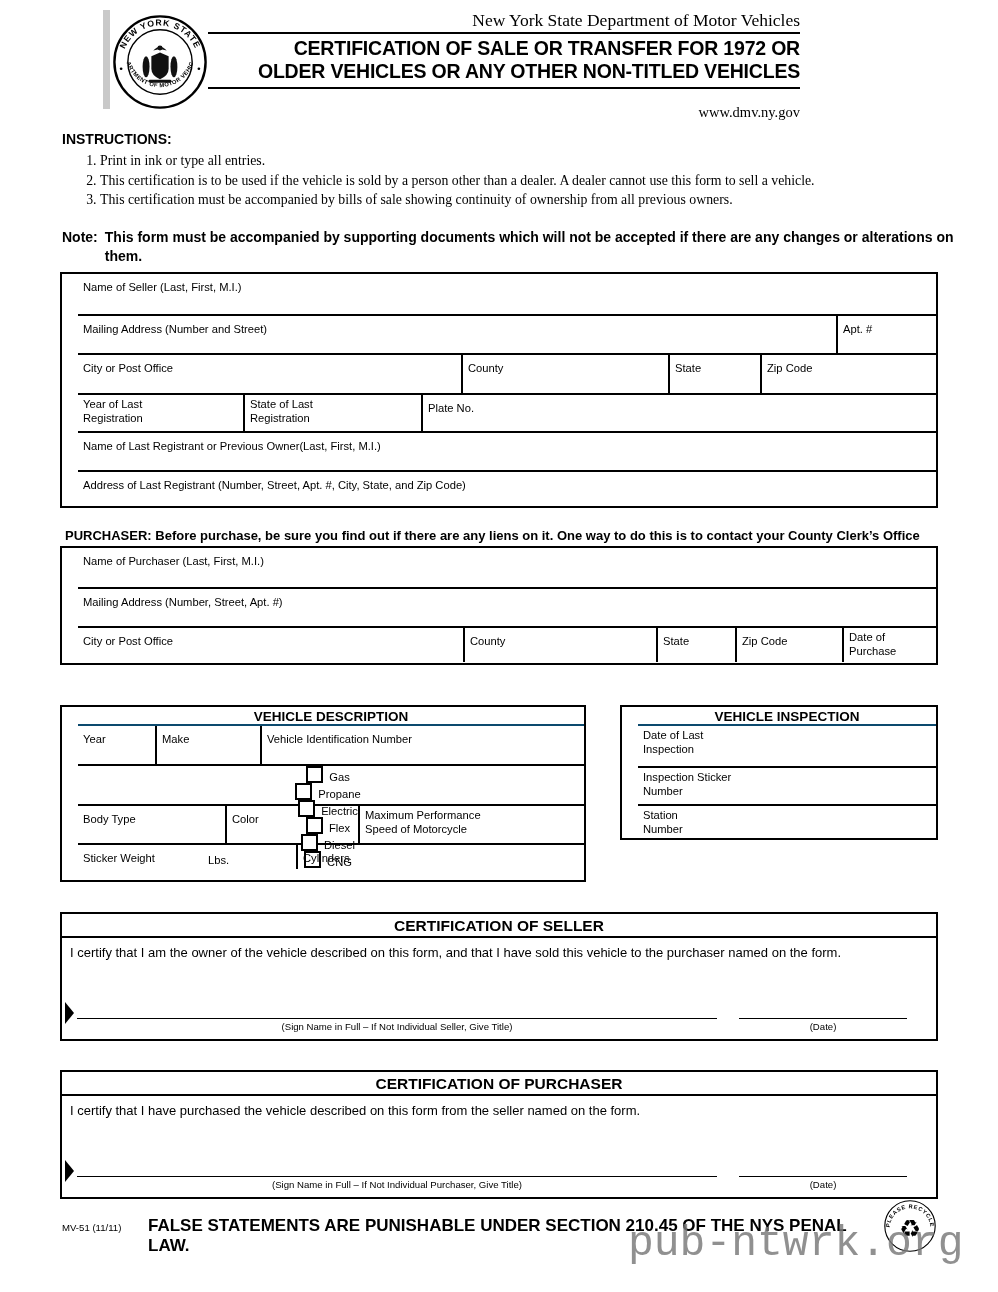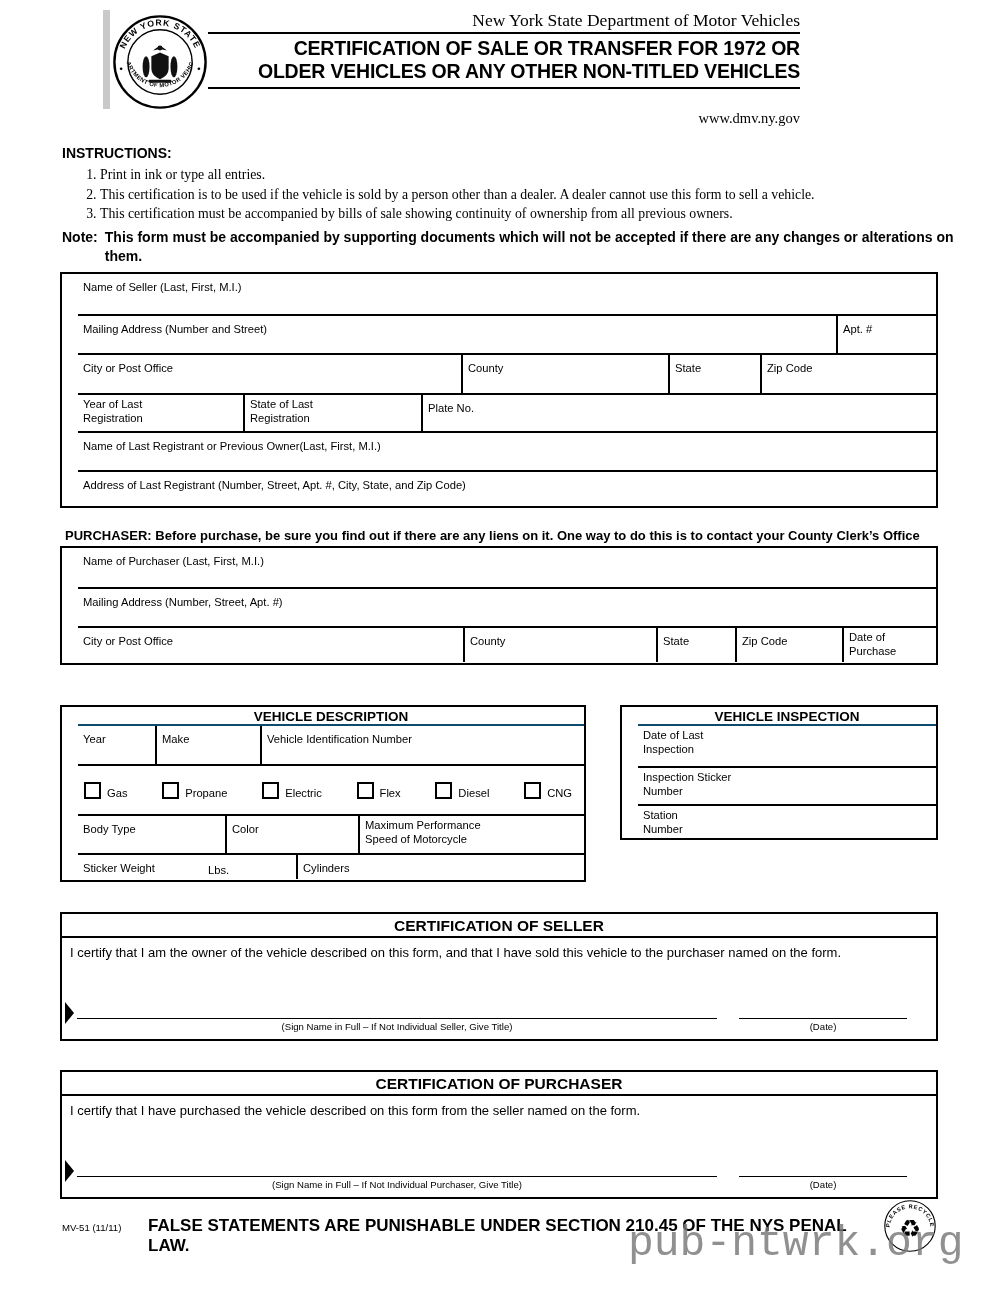--- a/index.html
+++ b/index.html
@@ -6,24 +6,24 @@
   .page{position:relative;width:998px;height:1292px;background:#ffffff;
         font-family:"Liberation Sans",sans-serif;color:#000;overflow:hidden;}
 
   
   .scan-strip{position:absolute;left:103px;top:10px;width:7px;height:99px;background:#c9c9c9;}
   .seal{position:absolute;left:112px;top:14px;width:96px;height:96px;}
   .header-block{position:absolute;left:208px;top:10px;width:592px;text-align:right;}
   .agency{font-family:"Liberation Serif",serif;font-size:17.5px;line-height:21px;}
   .hrule{border:0;border-top:2px solid #000;margin:1px 0;}
   .main-title{font-weight:bold;font-size:19.5px;line-height:23px;padding:2px 0 3px 0;letter-spacing:-0.2px;}
-  .website{font-family:"Liberation Serif",serif;font-size:14.5px;padding-top:20px;}
-
-  
-  .instructions{position:absolute;left:62px;top:131px;width:892px;margin-top:14px;}
+  .website{font-family:"Liberation Serif",serif;font-size:14.5px;padding-top:14px;}
+
+  
+  .instructions{position:absolute;left:62px;top:131px;width:892px;}
   .instr-head{font-weight:bold;font-size:14px;}
   .instructions ol{margin:4px 0 0 0;padding-left:38px;font-family:"Liberation Serif",serif;
                    font-size:13.8px;line-height:19.5px;}
   .note{position:absolute;left:62px;top:228px;width:892px;display:flex;
         font-weight:bold;font-size:14px;line-height:19px;}
   .note-label{flex:0 0 auto;margin-right:7px;}
 
   
   .tbl{position:absolute;border:2px solid #000;box-sizing:border-box;background:#fff;padding-left:16px;}
   .trow{display:flex;box-sizing:border-box;}
@@ -218,21 +218,21 @@
       <div class="cell" style="width:77px;">
         <span class="lbl">Year</span>
       </div>
       <div class="cell" style="width:105px;">
         <span class="lbl">Make</span>
       </div>
       <div class="cell flex1">
         <span class="lbl">Vehicle Identification Number</span>
       </div>
     </div>
-    <div class="trow fuel-row" style="height:50px;">
+    <div class="trow fuel-row" style="height:40px;flex-direction:column;">
       <label class="fuel">
         <span class="cb"></span>
         <span class="fuel-lbl">Gas</span>
       </label>
       <label class="fuel">
         <span class="cb"></span>
         <span class="fuel-lbl">Propane</span>
       </label>
       <label class="fuel">
         <span class="cb"></span>

